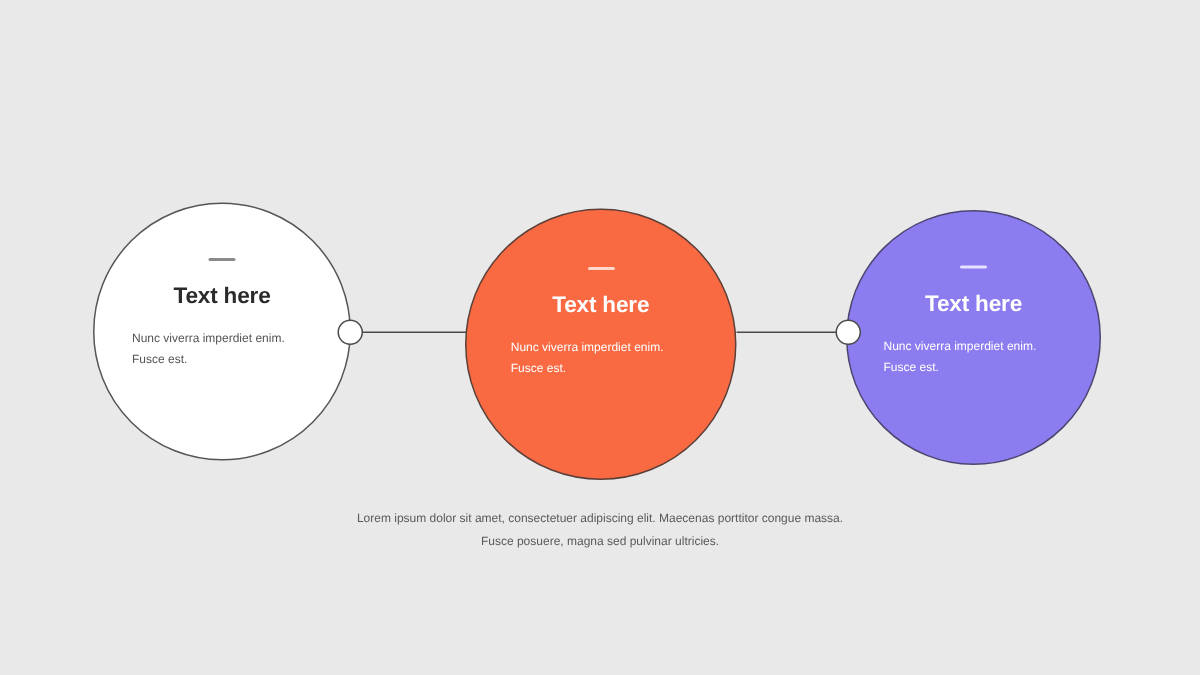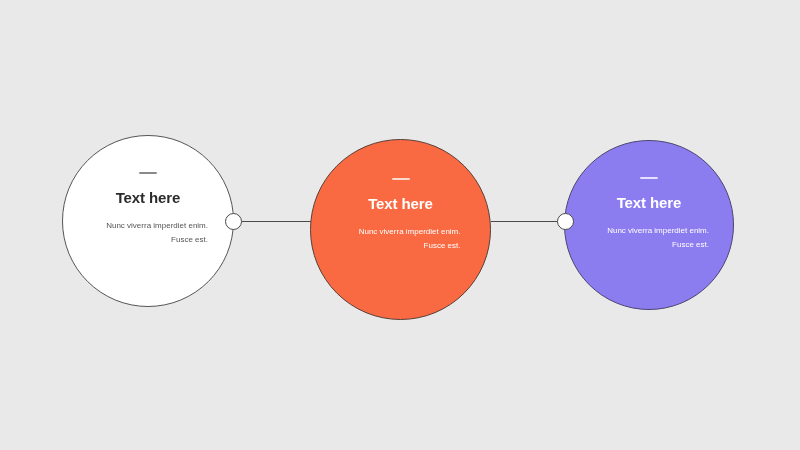--- a/index.html
+++ b/index.html
@@ -47,21 +47,21 @@
 
   
   .circle {
     position: absolute;
     border-radius: 50%;
     box-sizing: border-box;
     display: flex;
     flex-direction: column;
     align-items: center;
     justify-content: flex-start;
-    text-align: right;
+    text-align: left;
   }
 
   #circle-1 {
     left: 62px;
     top: 135px;
     width: 172px;
     height: 172px;
     background: #ffffff;
     border: 1px solid #555555;
     padding-top: 36px;
@@ -149,14 +149,15 @@
 
   <div class="circle on-dark" id="circle-3">
     <div class="dash light-2"></div>
     <div class="circle-title">Text here</div>
     <div class="circle-body">Nunc viverra imperdiet enim. Fusce est.</div>
   </div>
 
   <div class="connector-node" id="node-1"></div>
   <div class="connector-node" id="node-2"></div>
 
+  <div id="caption">Lorem ipsum dolor sit amet, consectetuer adipiscing elit. Maecenas porttitor congue massa. Fusce posuere, magna sed pulvinar ultricies.</div>
 
 </div>
 
 </body></html>

